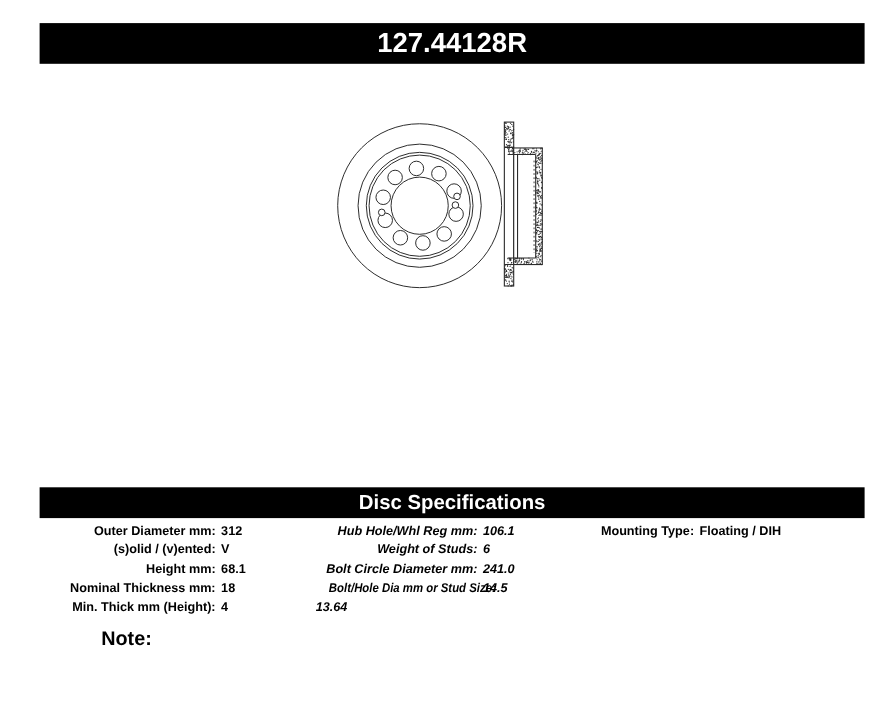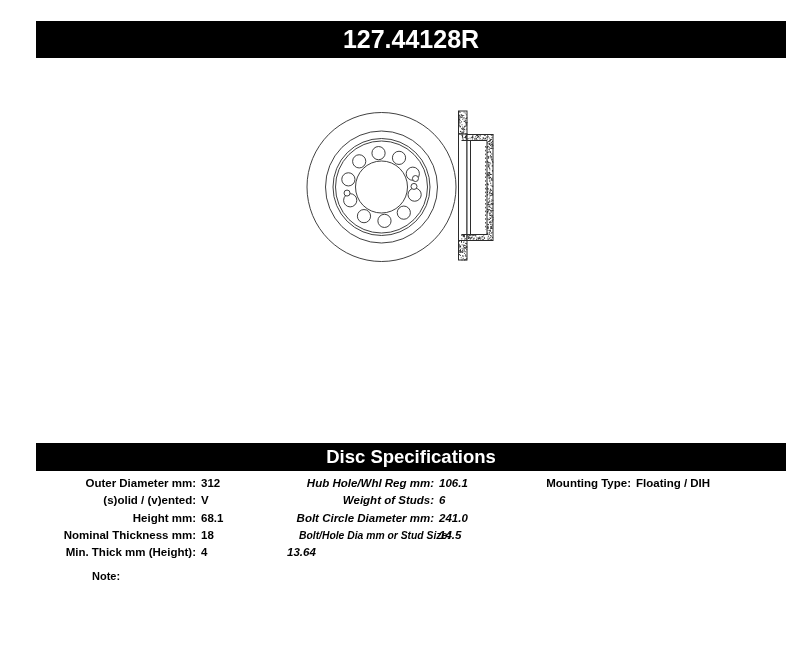--- a/index.html
+++ b/index.html
@@ -15,21 +15,21 @@
     display:flex;align-items:center;
   }
   .header-bar{top:21px;height:37px;font-size:25px;justify-content:center;padding:0 15px;}
   .spec-bar{top:443px;height:28px;font-size:18.5px;justify-content:center;}
   .drawing{position:absolute;left:290px;top:90px;}
   .spec-col{position:absolute;top:475px;font-size:11.5px;line-height:17.3px;}
   .spec-row{display:flex;white-space:nowrap;}
   .spec-label{display:inline-block;width:var(--lw);text-align:right;white-space:nowrap;}
   .spec-label .lt{display:inline-block;white-space:nowrap;transform-origin:100% 50%;}
   .spec-value{margin-left:5px;white-space:nowrap;}
-  .note{position:absolute;left:92px;top:570px;font-size:11px;}
+  .note{position:absolute;left:92px;top:570px;font-size:18px;}
 </style>
 </head>
 <body style="--page-bg: #ffffff; --bar-bg: #000000; --bar-text: #ffffff;">
 
 <div class="bar header-bar">
   <span>127.44128R</span>
 </div>
 
 <svg class="drawing" width="220" height="185" viewBox="290 90 220 185" xmlns="http://www.w3.org/2000/svg">
     <g>

